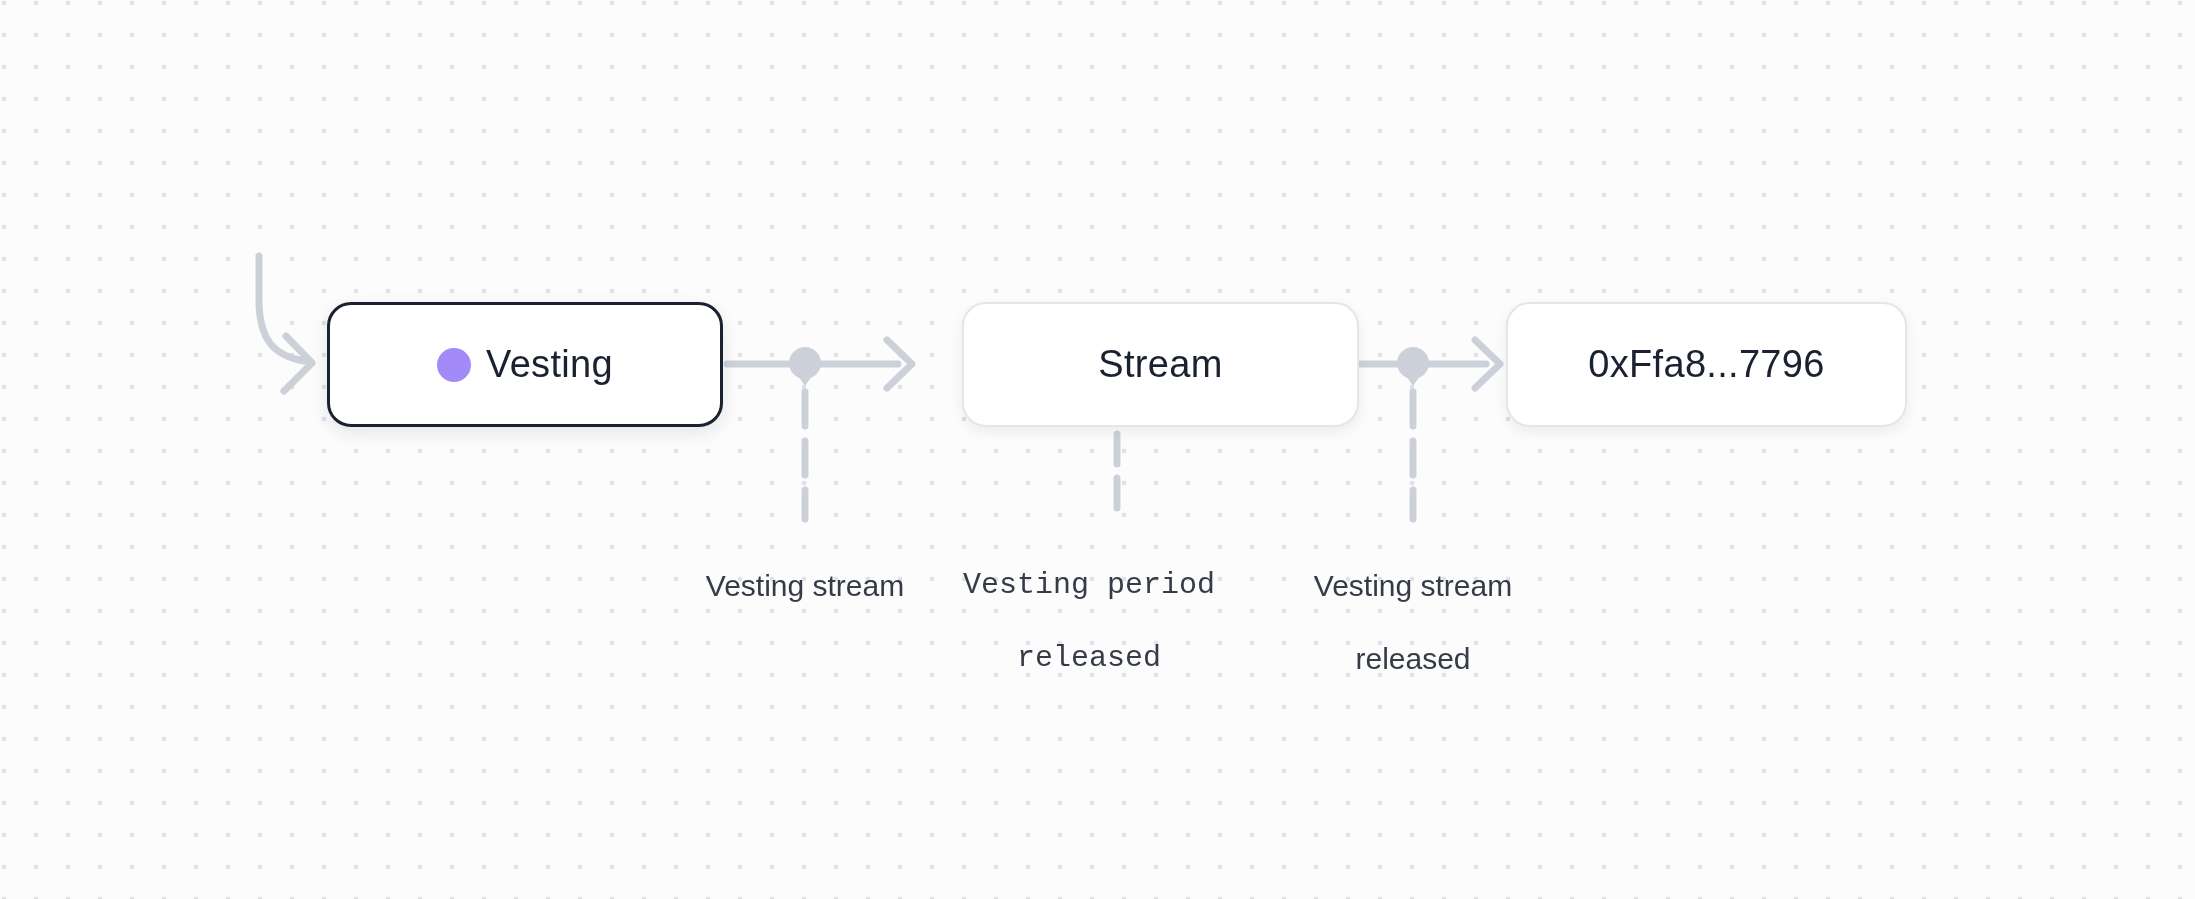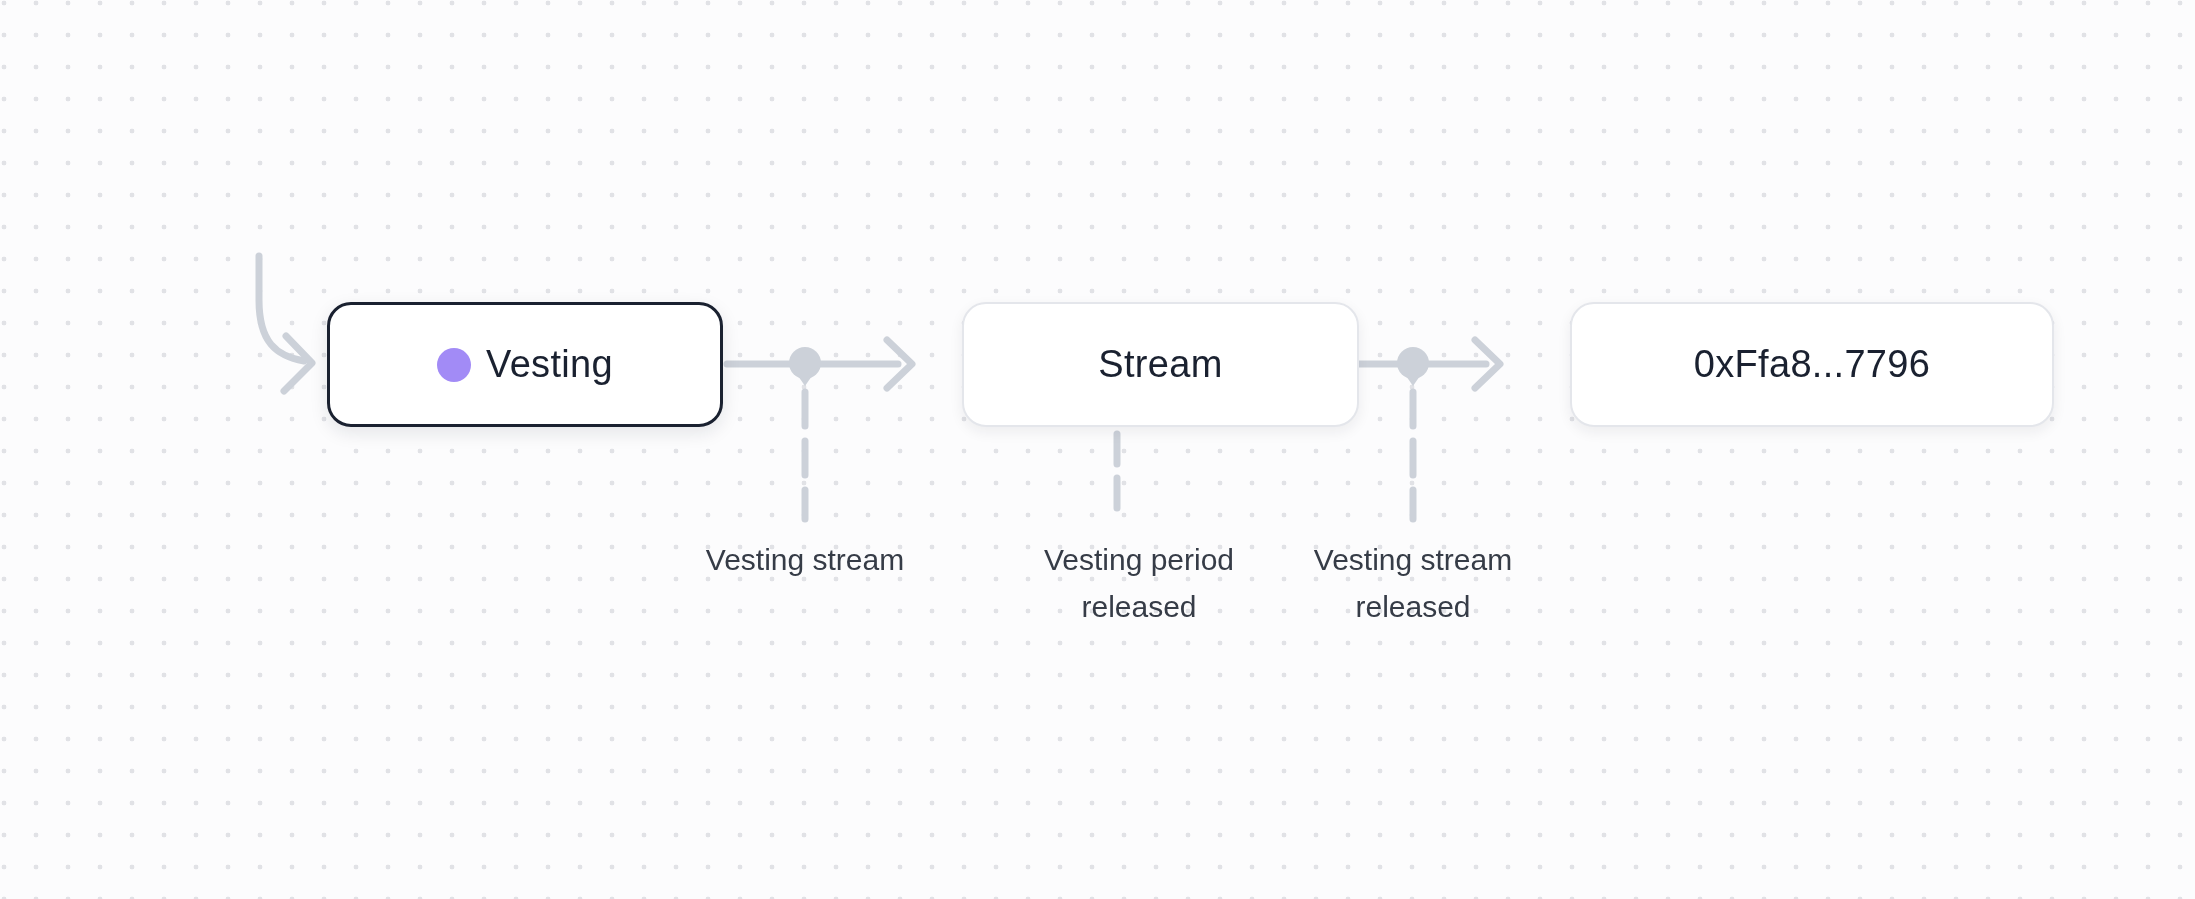--- a/index.html
+++ b/index.html
@@ -68,22 +68,22 @@
     box-shadow: 0 6px 18px rgba(23, 30, 48, 0.10);
   }
   .node-stream {
     left: 918px;
     width: 397px;
     border: 2px solid var(--node-border, #e4e6eb);
     box-shadow: 0 5px 14px rgba(23, 30, 48, 0.07);
     margin-left: 44px;
   }
   .node-address {
-    left: 1570px;
-    width: 484px;
+    left: 1506px;
+    width: 401px;
     border: 2px solid var(--node-border, #e4e6eb);
     box-shadow: 0 5px 14px rgba(23, 30, 48, 0.07);
   }
   .status-dot {
     width: 34px;
     height: 34px;
     border-radius: 50%;
     background: var(--status-dot, #a28bf6);
     margin-right: 15px;
     flex: 0 0 auto;
@@ -91,23 +91,23 @@
   .edge-label {
     position: absolute;
     top: 536px;
     width: 360px;
     text-align: center;
     font-size: 30px;
     line-height: 47px;
     font-weight: 500;
     color: var(--label-text, #363c47);
   }
-  .edge-label span { display: block; }
+  .edge-label span { display: block; margin-top: 26px; }
   .label-begins   { left: 625px; }
-  .label-elapses  { left: 959px; }
+  .label-elapses  { left: 909px; font-family: Liberation Mono, monospace; }
   .label-released { left: 1233px; }
 </style>
 </head>
 <body>
 
 <div class="canvas">
 
   <svg class="edge-layer">
 
     <g>

